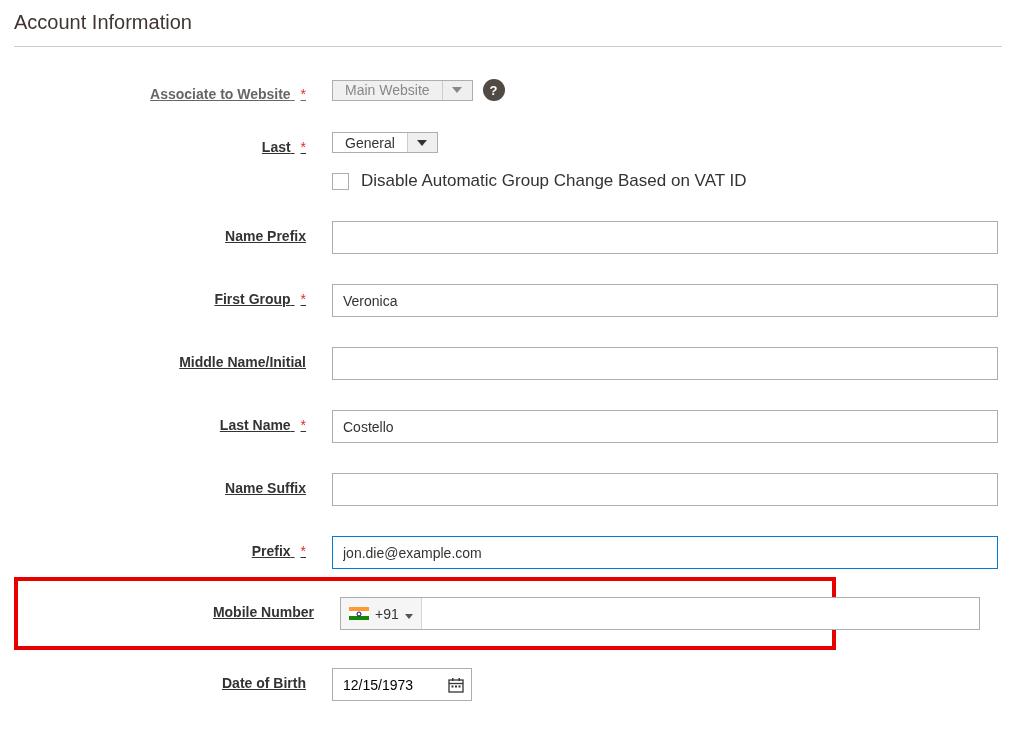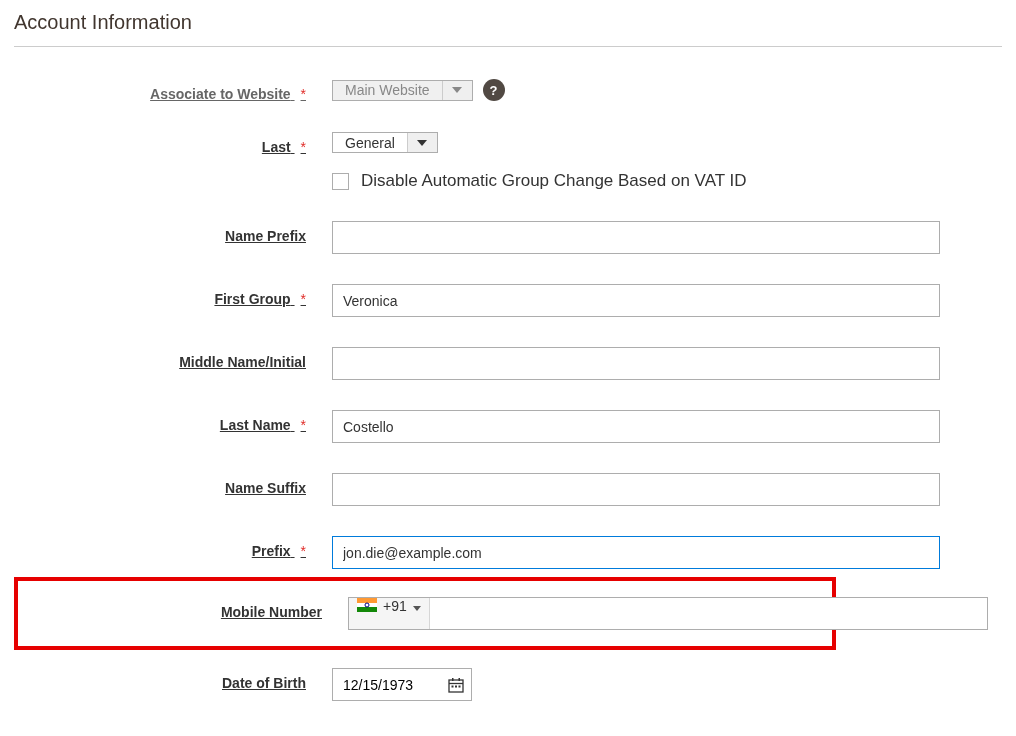--- a/index.html
+++ b/index.html
@@ -38,21 +38,21 @@
     }
     .label-col.muted { color: #666; }
     .required-star { color: #e02b27; margin-left: 6px; font-weight: 400;}
     .field-col {
       flex: 1;
       display: flex;
       align-items: center;
       padding-right: 0;
     }
     .text-input {
-      width: 608px;
+      width: 666px;
       height: 33px;
       border: 1px solid #adadad;
       padding: 0 10px;
       font-size: 14px;
       color: #333;
       background: #fff;
     }
     .text-input.focused { border: 1px solid #007bdb; }
     .select-wrap {
       display: inline-flex;
@@ -113,36 +113,36 @@
     .date-icon {
       position: absolute;
       right: 8px; top: 50%;
       transform: translateY(-50%);
       width: 16px; height: 16px;
       color: #333;
     }
     .mobile-highlight {
       position: relative;
       border: 4px solid #e60000;
-      padding: 16px 0 16px 16px;
+      padding: 16px 0 16px 8px;
       margin: -6px 0 18px 0;
       width: 822px;
     }
     .mobile-highlight .form-row { margin-bottom: 0; }
     .phone-wrap {
       width: 640px;
       height: 33px;
       border: 1px solid #adadad;
       display: flex;
       align-items: stretch;
       background: #fff;
     }
     .phone-flag {
       display: flex;
-      align-items: flex-start;
+      align-items: center;
       gap: 6px;
       padding: 0 8px;
       background: #f5f5f5;
       border-right: 1px solid #d6d6d6;
     }
     .flag-in {
       width: 20px; height: 14px;
       position: relative;
       display: inline-block;
     }

